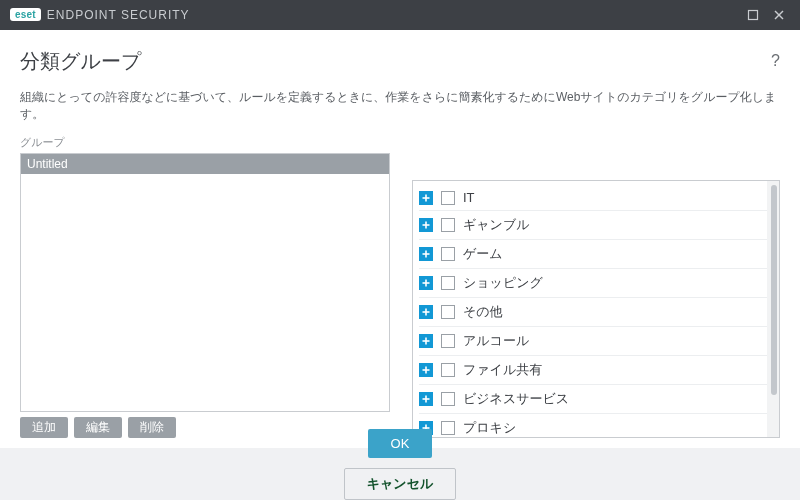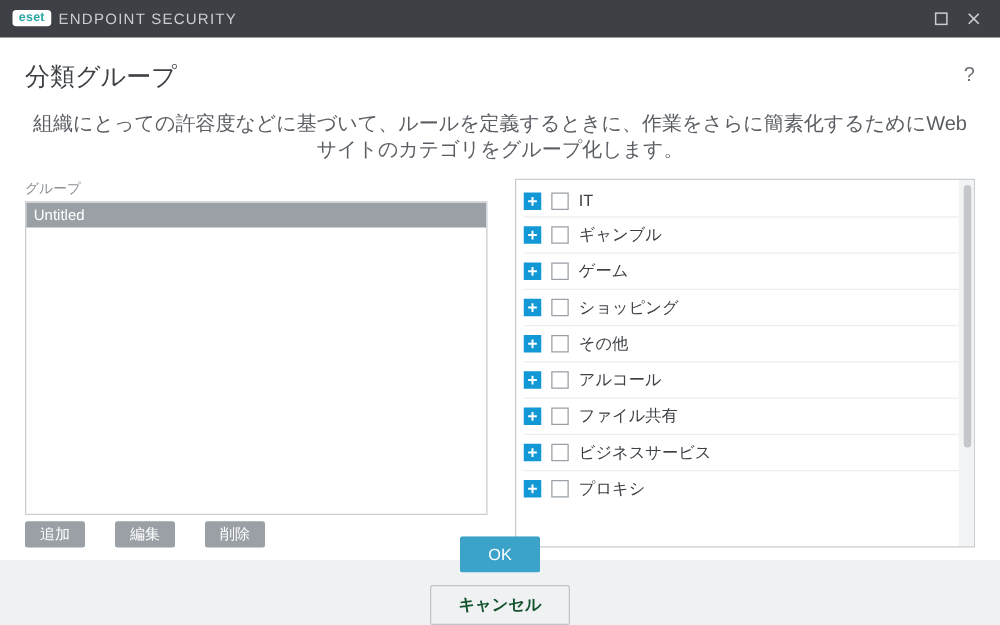--- a/index.html
+++ b/index.html
@@ -13,33 +13,33 @@
   .brand-text { font-size: 12px; letter-spacing: 1px; color: #c9ccd0; }
   .titlebar-spacer { flex: 1; }
   .win-btn { width: 26px; height: 26px; display: flex; align-items: center; justify-content: center; color: #c9ccd0; }
   .win-btn svg { width: 12px; height: 12px; }
 
   
   .content { flex: 1; padding: 18px 20px 10px 20px; display: flex; flex-direction: column; overflow: hidden; }
   .header-row { display: flex; align-items: flex-start; }
   .page-title { font-size: 20px; color: #3d4045; font-weight: normal; flex: 1; }
   .help-mark { font-size: 16px; color: #6b6f74; padding-top: 4px; }
-  .description { font-size: 16px; color: #5a5e63; margin-top: 14px; text-align: center; }
+  .description { font-size: 12px; color: #5a5e63; margin-top: 14px; }
 
   .columns { display: flex; gap: 22px; margin-top: 12px; flex: 1; min-height: 0; justify-content: center; }
 
   .col-left { width: 370px; display: flex; flex-direction: column; }
   .col-label { font-size: 11px; color: #8a8e93; margin-bottom: 3px; }
   .group-list { flex: 1; border: 1px solid #c9ccd0; background: #fff; overflow: auto; }
   .group-item { font-size: 12px; padding: 3px 6px; }
   .group-item.selected { background: #9aa0a6; color: #fff; }
-  .group-actions { display: flex; gap: 24px; margin-top: 5px; }
+  .group-actions { display: flex; gap: 6px; margin-top: 5px; }
   .pill-btn { background: #9aa0a6; color: #fff; font-size: 12px; padding: 2px 12px; border: none; border-radius: 2px; cursor: pointer; }
 
-  .col-right { flex: 1; display: flex; }
+  .col-right { flex: 1; display: flex; margin-top: 45px; }
   .cat-box { flex: 1; border: 1px solid #c9ccd0; background: #fff; display: flex; overflow: hidden; margin-top: 0; }
   .cat-list { flex: 1; overflow-y: auto; padding: 4px 0 4px 6px; }
   .cat-row { display: flex; align-items: center; gap: 8px; padding: 5px 0; font-size: 13px; color: #3d4045; border-bottom: 1px solid #eceef0; }
   .cat-row:last-child { border-bottom: none; }
   .expand { width: 14px; height: 14px; background: #1298d5; display: flex; align-items: center; justify-content: center; }
   .expand svg { width: 10px; height: 10px; }
   .chk { width: 14px; height: 14px; border: 1px solid #9aa0a6; background: #fff; }
   .scroll-ind { width: 12px; background: #f2f3f4; position: relative; }
   .scroll-thumb { position: absolute; top: 4px; right: 2px; width: 6px; height: 210px; background: #c3c7cc; border-radius: 3px; }
 

